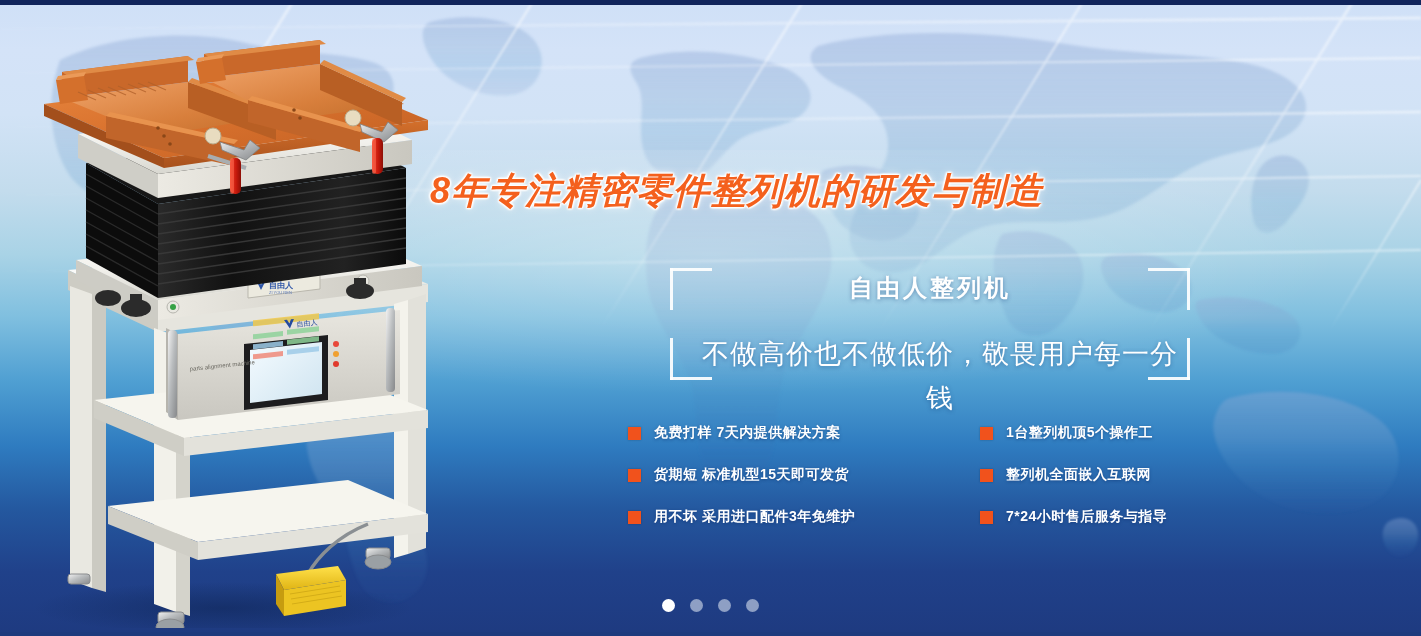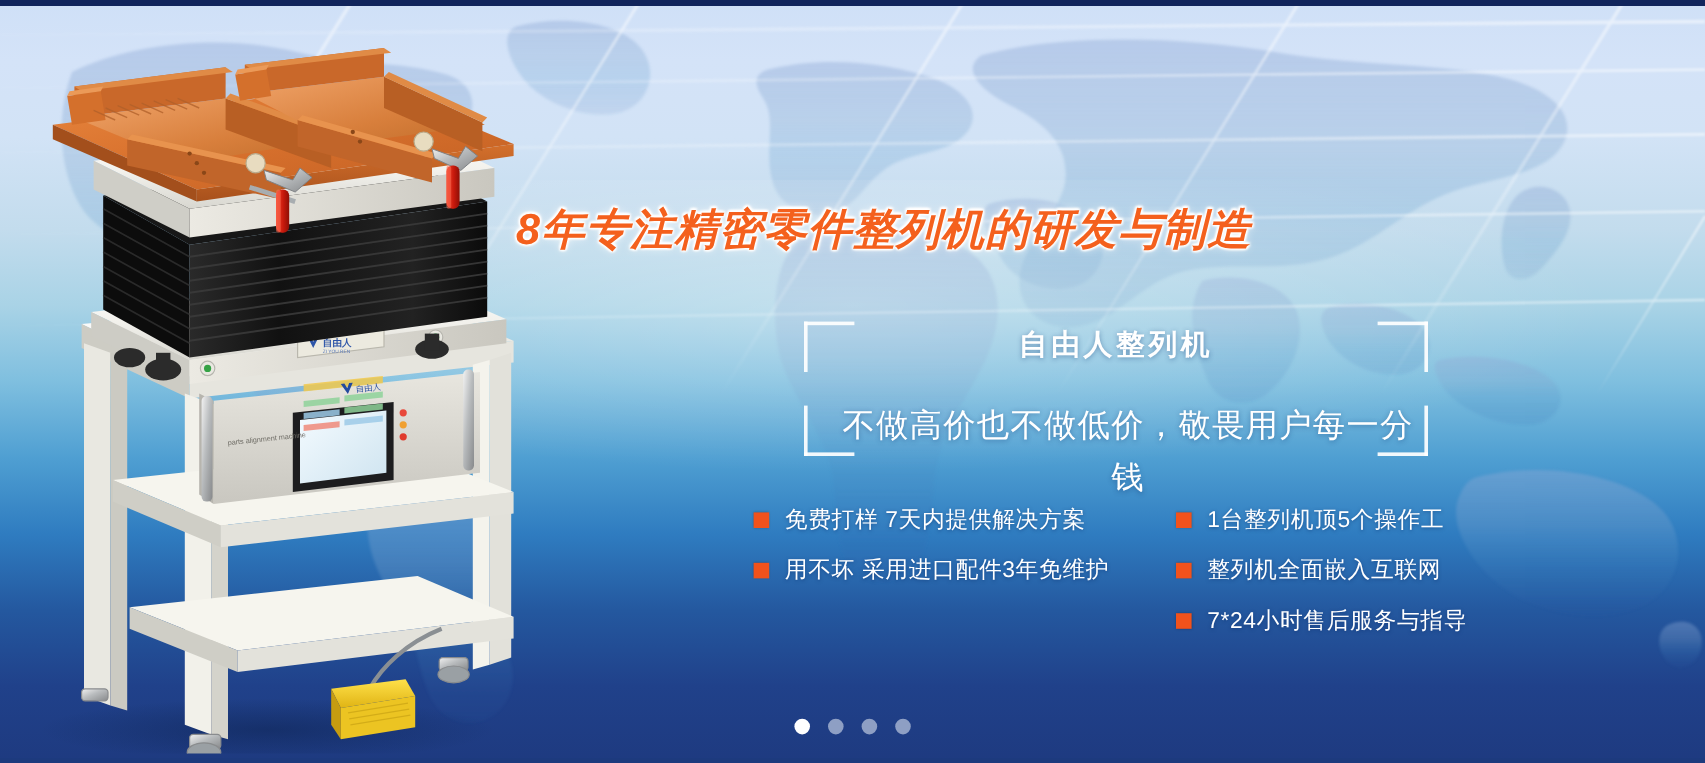--- a/index.html
+++ b/index.html
@@ -118,21 +118,21 @@
   .feat-col.left{width:352px;}
   .feat-col.right{width:288px;text-align:right;}
   .feat{
     display:flex;align-items:center;height:42px;
   }
   .sq{
     width:13px;height:13px;background:#f1521c;flex:0 0 13px;margin-right:13px;
     box-shadow:0 0 2px rgba(0,0,0,.25);
   }
   .feat-txt{
-    font-size:19px;color:#ffffff;font-weight:normal;white-space:nowrap;
+    font-size:14px;color:#ffffff;font-weight:bold;white-space:nowrap;
     letter-spacing:.5px;text-shadow:0 1px 3px rgba(10,40,100,.5);
   }
 
   
   .dots{
     position:absolute;left:0;right:0;top:597px;height:16px;z-index:12;
     display:flex;justify-content:center;align-items:center;gap:15px;
   }
   .dot{width:13px;height:13px;border-radius:50%;background:#8e9fc4;cursor:pointer;}
   .dot.active{background:#ffffff;}
@@ -531,20 +531,24 @@
     </div>
     <div class="sub-cn">自由人整列机</div>
     <div class="sub-slogan">不做高价也不做低价，敬畏用户每一分钱</div>
   </div>
 
   <div class="features">
     <div class="feat-col left">
       <div class="feat">
         <span class="sq"></span>
         <span class="feat-txt">免费打样   7天内提供解决方案</span>
+      </div>
+      <div class="feat">
+        <span class="sq"></span>
+        <span class="feat-txt">货期短    标准机型15天即可发货</span>
       </div>
       <div class="feat">
         <span class="sq"></span>
         <span class="feat-txt">用不坏  采用进口配件3年免维护</span>
       </div>
     </div>
     <div class="feat-col right">
       <div class="feat">
         <span class="sq"></span>
         <span class="feat-txt">1台整列机顶5个操作工</span>

